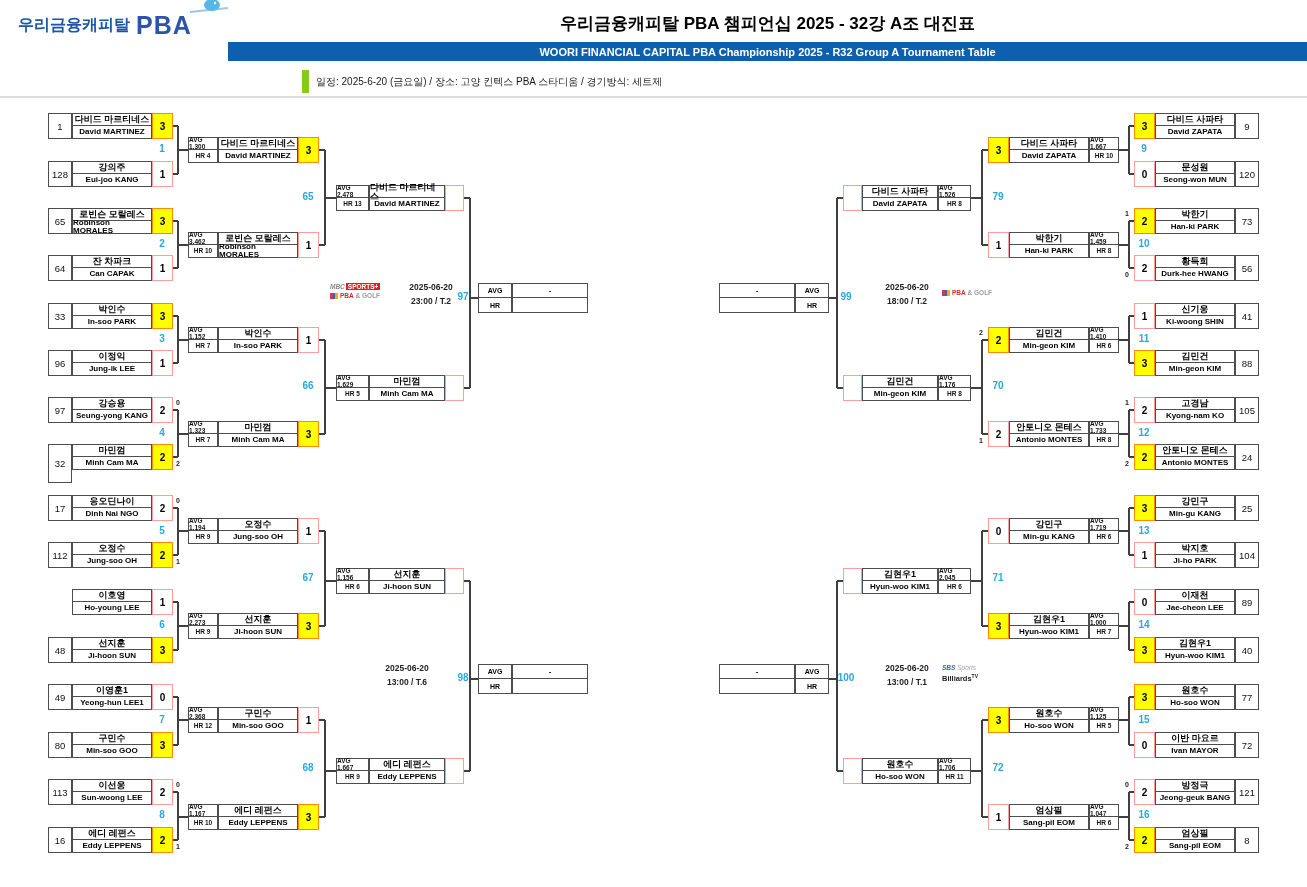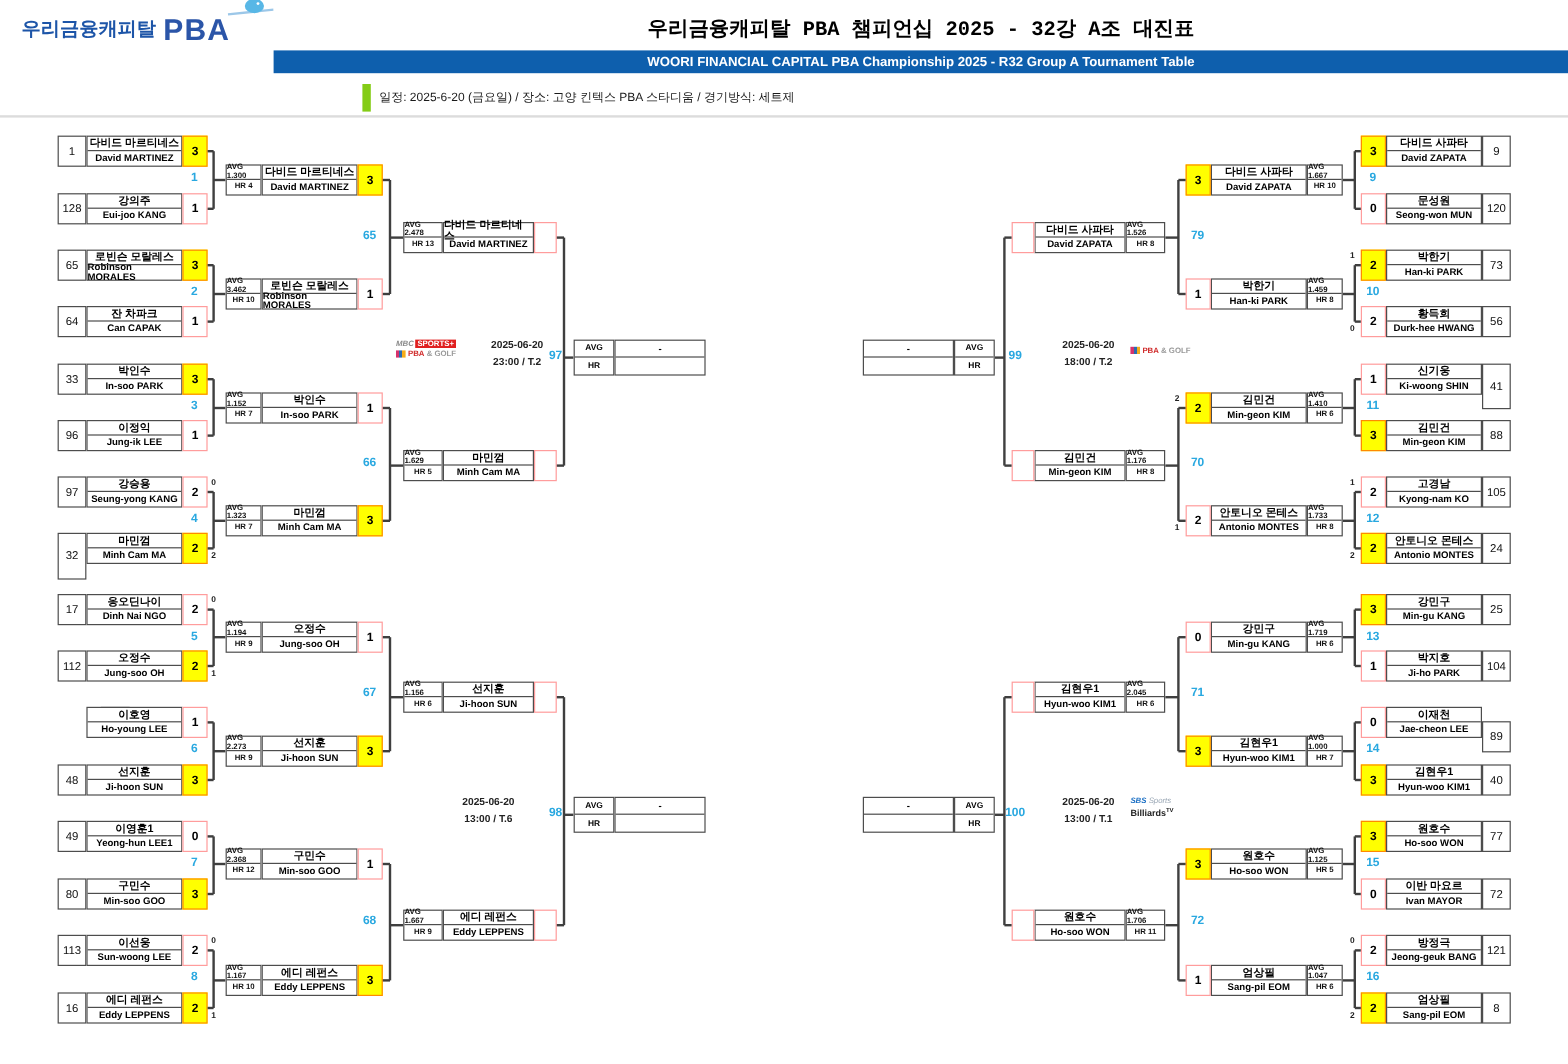--- a/index.html
+++ b/index.html
@@ -6,21 +6,21 @@
   body{font-family:"Liberation Sans","DejaVu Sans",sans-serif;}
   #stage{position:relative;width:1307px;height:887px;background:#fff;overflow:hidden;}
 
   
   .logo{position:absolute;left:18px;top:14px;width:212px;}
   .logo-l1{display:flex;align-items:flex-end;gap:6px;position:relative;}
   .logo-kor{font-size:16px;font-weight:800;color:#1d55a8;line-height:22px;}
   .logo-pba{font-size:25px;font-weight:800;color:#2b55a8;letter-spacing:1px;line-height:22px;}
   .logo-mascot{position:absolute;right:2px;top:-17px;}
   .logo-l2{font-size:21px;font-weight:700;color:#3d3d3d;letter-spacing:.4px;margin-top:3px;}
-  .hd-title{position:absolute;left:228px;top:12px;width:1079px;text-align:center;font-size:17px;font-weight:800;color:#000;font-family:Liberation Mono, monospace;}
+  .hd-title{position:absolute;left:228px;top:12px;width:1079px;text-align:center;font-size:17px;font-weight:800;color:#000;}
   .hd-bar{position:absolute;left:228px;top:42px;width:1079px;height:19px;background:#0e5fad;color:#fff;font-size:11px;font-weight:700;display:flex;align-items:center;justify-content:center;}
   .hd-info{position:absolute;top:70px;font-size:10px;color:#1a1a1a;border-left:7px solid #84cc16;padding:5px 0 5px 7px;line-height:13px;}
   .hd-rule{position:absolute;left:0;top:96px;width:1307px;height:2px;background:#dcdcdc;}
 
   
   .cell{position:absolute;box-sizing:border-box;border:1.4px solid #4d4d4d;background:#fff;display:flex;align-items:center;justify-content:center;}
   .col{flex-direction:column;}
   .nrow{width:100%;height:50%;display:flex;align-items:center;justify-content:center;line-height:1;box-sizing:border-box;}
   .nrow.top{border-bottom:1px solid #4d4d4d;}
   .ko{font-size:9px;font-weight:700;}
@@ -406,21 +406,21 @@
       <div class="nrow top ko">황득희</div>
       <div class="nrow en">Durk-hee HWANG</div>
     </div>
     <div class="cell score" style="left: 1134px; top: 255px; width: 21px; height: 26px;">2</div>
     <div class="tb" style="left: 1125px; top: 271px;">0</div>
     <div class="ln" style="left: 1129px; top: 220.25px; width: 5px; height: 1.5px;"></div>
     <div class="ln" style="left: 1129px; top: 267.25px; width: 5px; height: 1.5px;"></div>
     <div class="ln" style="left: 1128.25px; top: 221px; width: 1.5px; height: 47px;"></div>
     <div class="ln" style="left: 1119px; top: 244.25px; width: 10px; height: 1.5px;"></div>
     <div class="mno" style="left: 1129px; top: 237.5px;">10</div>
-    <div class="cell seed" style="left: 1235px; top: 303px; width: 24px; height: 38px;">41</div>
+    <div class="cell seed" style="left: 1235px; top: 303px; width: 24px; height: 26px;">41</div>
     <div class="cell col " style="left: 1155px; top: 303px; width: 80px; height: 26px;">
       <div class="nrow top ko">신기웅</div>
       <div class="nrow en">Ki-woong SHIN</div>
     </div>
     <div class="cell score" style="left: 1134px; top: 303px; width: 21px; height: 26px;">1</div>
     <div class="cell seed" style="left: 1235px; top: 350px; width: 24px; height: 26px;">88</div>
     <div class="cell col " style="left: 1155px; top: 350px; width: 80px; height: 26px;">
       <div class="nrow top ko">김민건</div>
       <div class="nrow en">Min-geon KIM</div>
     </div>
@@ -459,21 +459,21 @@
     <div class="cell col " style="left: 1155px; top: 542px; width: 80px; height: 26px;">
       <div class="nrow top ko">박지호</div>
       <div class="nrow en">Ji-ho PARK</div>
     </div>
     <div class="cell score" style="left: 1134px; top: 542px; width: 21px; height: 26px;">1</div>
     <div class="ln" style="left: 1129px; top: 507.25px; width: 5px; height: 1.5px;"></div>
     <div class="ln" style="left: 1129px; top: 554.25px; width: 5px; height: 1.5px;"></div>
     <div class="ln" style="left: 1128.25px; top: 508px; width: 1.5px; height: 47px;"></div>
     <div class="ln" style="left: 1119px; top: 530.25px; width: 10px; height: 1.5px;"></div>
     <div class="mno" style="left: 1129px; top: 524.5px;">13</div>
-    <div class="cell seed" style="left: 1235px; top: 589px; width: 24px; height: 26px; margin-top: 12px;">89</div>
+    <div class="cell seed" style="left: 1235px; top: 589px; width: 24px; height: 26px;">89</div>
     <div class="cell col " style="left: 1155px; top: 589px; width: 80px; height: 26px;">
       <div class="nrow top ko">이재천</div>
       <div class="nrow en">Jae-cheon LEE</div>
     </div>
     <div class="cell score" style="left: 1134px; top: 589px; width: 21px; height: 26px;">0</div>
     <div class="cell seed" style="left: 1235px; top: 637px; width: 24px; height: 26px;">40</div>
     <div class="cell col " style="left: 1155px; top: 637px; width: 80px; height: 26px;">
       <div class="nrow top ko">김현우1</div>
       <div class="nrow en">Hyun-woo KIM1</div>
     </div>

